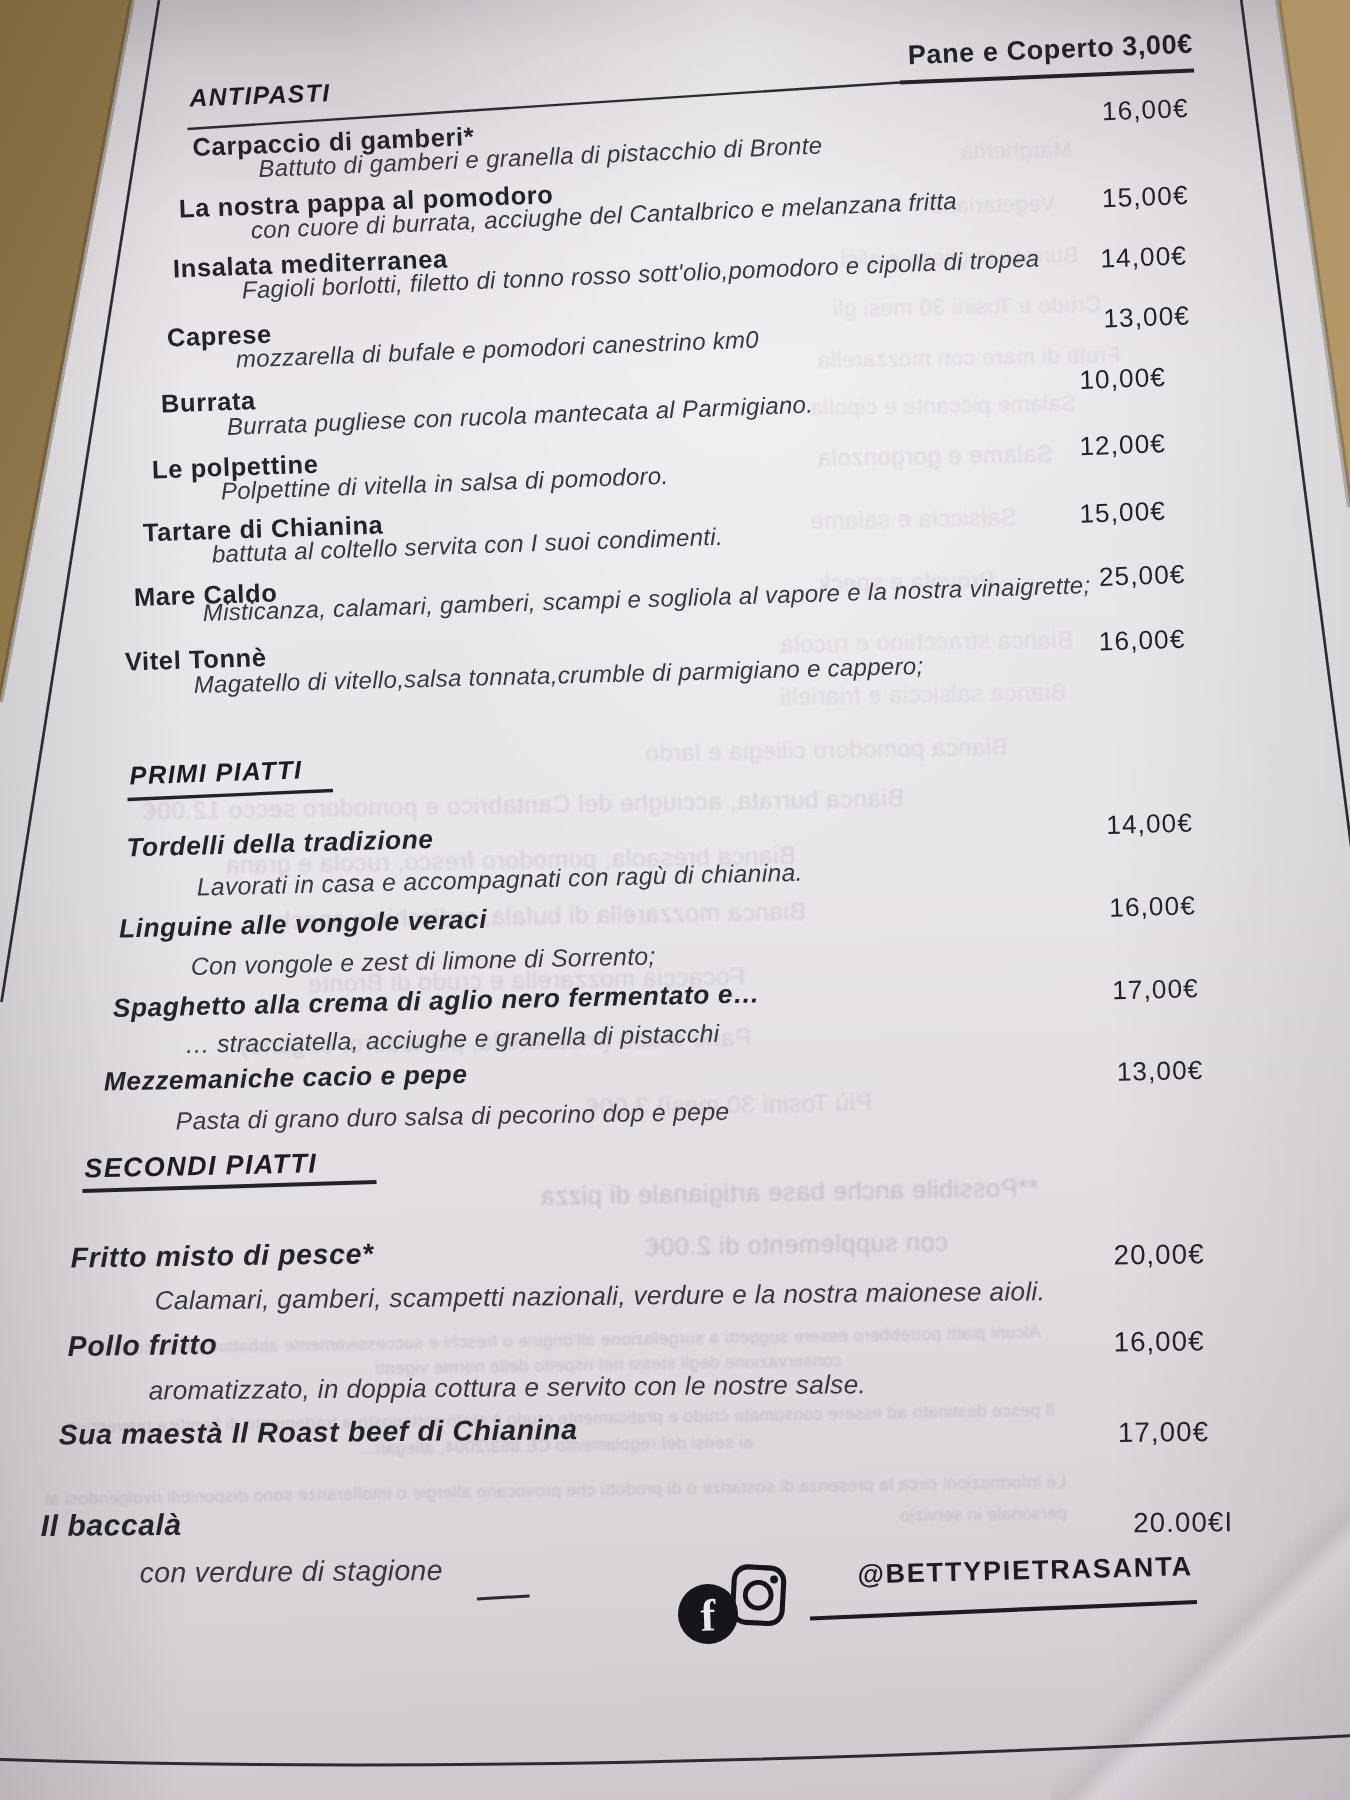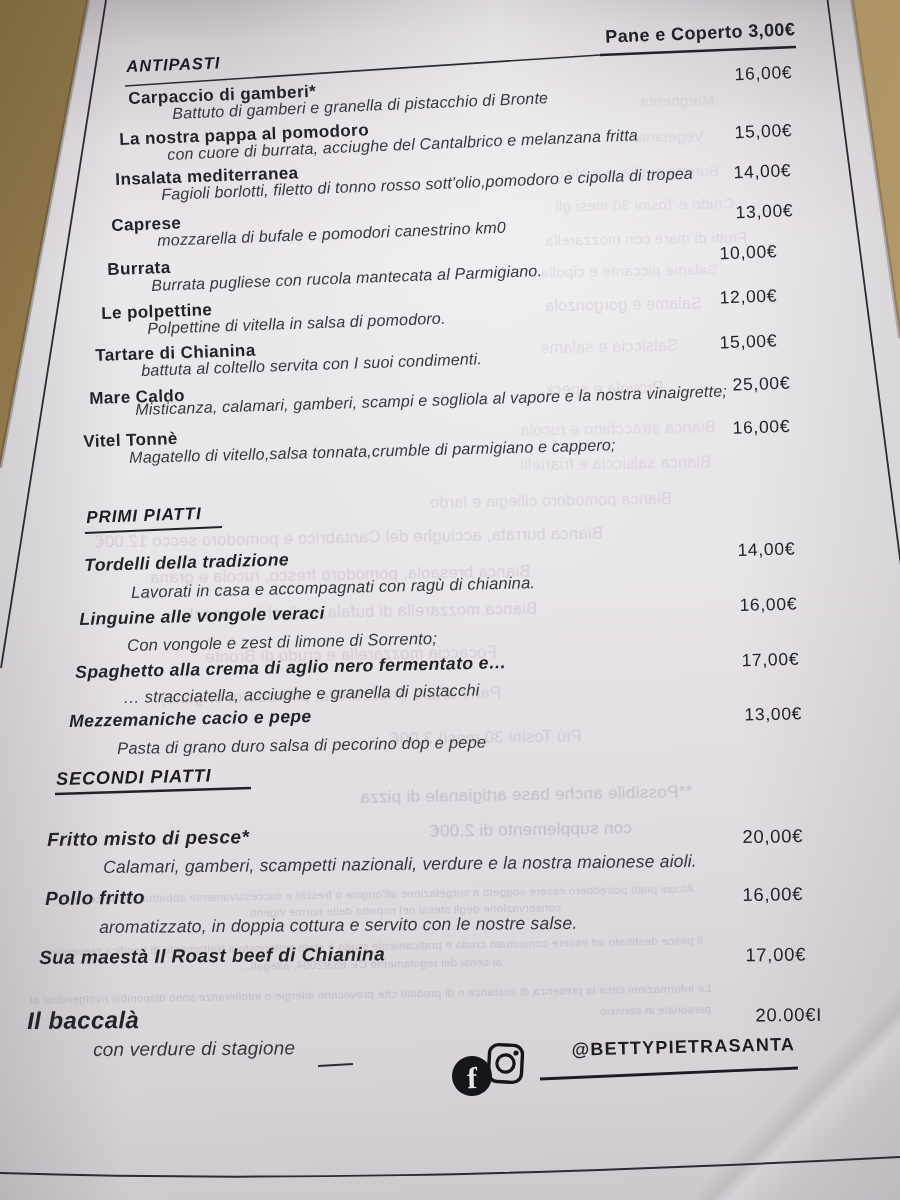--- a/index.html
+++ b/index.html
@@ -134,21 +134,21 @@
     <div class="line sec-title" style="left: 56px; top: 769px; font-size: 18px; transform: rotate(-1.3deg);">SECONDI PIATTI</div>
     <div class="line price" style="left: 673px; top: 827px; font-size: 18.5px; transform: rotate(-0.8deg);">20,00€</div>
     <div class="line name it" style="left: 47px; top: 829px; font-size: 19px; transform: rotate(-0.8deg);">Fritto misto di pesce*</div>
     <div class="line desc" style="left: 103px; top: 857px; font-size: 17.5px; transform: rotate(-0.6deg);">Calamari, gamberi, scampetti nazionali, verdure e la nostra maionese aioli.</div>
     <div class="line price" style="left: 673px; top: 885px; font-size: 18.5px; transform: rotate(-0.8deg);">16,00€</div>
     <div class="line name it" style="left: 45px; top: 888px; font-size: 19px; transform: rotate(-0.8deg);">Pollo fritto</div>
     <div class="line desc" style="left: 99px; top: 917px; font-size: 17.5px; transform: rotate(-0.5deg);">aromatizzato, in doppia cottura e servito con le nostre salse.</div>
     <div class="line price" style="left: 676px; top: 945px; font-size: 18.5px; transform: rotate(-0.6deg);">17,00€</div>
     <div class="line name it" style="left: 39px; top: 947px; font-size: 19px; transform: rotate(-0.6deg);">Sua maestà Il Roast beef di Chianina</div>
     <div class="line price" style="left: 692px; top: 1005px; font-size: 18.5px; transform: rotate(-0.5deg);">20.00€I</div>
-    <div class="line name it" style="left: 27px; top: 1007px; font-size: 24px; transform: rotate(-0.5deg);">Il baccalà</div>
+    <div class="line name it" style="left: 27px; top: 1007px; font-size: 20px; transform: rotate(-0.5deg);">Il baccalà</div>
     <div class="line desc" style="left: 93px; top: 1039px; font-size: 19px; transform: rotate(-0.5deg);">con verdure di stagione</div>
   </div>
 
 <div class="line cover" style="left:525px;top:30px;width:270px;font-size:18px;transform:rotate(-2.3deg);">Pane e Coperto 3,00€</div>
 
 <div class="fb-circle" style="transform:rotate(-2deg);">f</div>
 
 <div class="ig-box">
   <svg width="40" height="46" viewBox="0 0 40 46">
     <g transform="rotate(3 20 23)">

